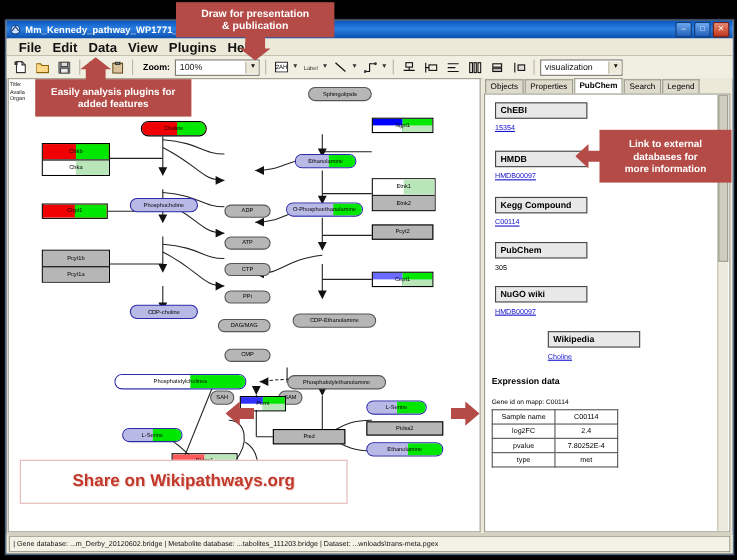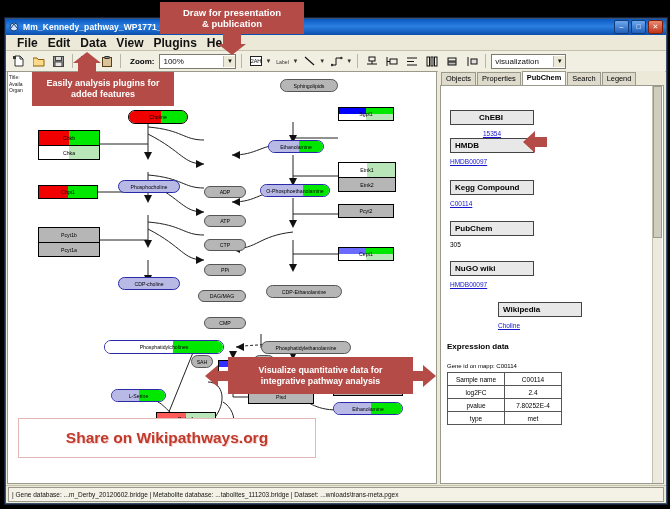--- a/index.html
+++ b/index.html
@@ -481,21 +481,21 @@
         <div class="tabs">
           <div class="tab">Objects</div>
           <div class="tab">Properties</div>
           <div class="tab active">PubChem</div>
           <div class="tab">Search</div>
           <div class="tab">Legend</div>
         </div>
 
         <div class="panelbody">
 
-          <div class="bp-section" style="top:20px;text-align:center;">
+          <div class="bp-section" style="top:4px;">
             <div class="bp-head">ChEBI</div>
             <a class="bp-link" style="margin-top:5px;" href="#">15354</a>
           </div>
 
           <div class="bp-section" style="top:90px;">
             <div class="bp-head">Kegg Compound</div>
             <a class="bp-link" style="margin-top:5px;" href="#">C00114</a>
           </div>
 
           <div class="bp-section" style="top:48px;">
@@ -564,28 +564,29 @@
   </svg>
 
   <div class="callout" style="left:32px;top:72px;width:142px;height:34px;font-size:9px;flex-direction:column;">
     <span>Easily analysis plugins for</span>
     <span>added features</span>
   </div>
   <svg class="arrowshape" style="left:73px;top:52px;width:28px;height:22px;" viewBox="0 0 28 22">
     <polygon points="14,0 28,11 23,11 23,22 5,22 5,11 0,11" fill="#b44b47"></polygon>
   </svg>
 
+  <div class="callout" style="left:545px;top:118px;width:120px;height:48px;font-size:9px;flex-direction:column;">
+    <span>Link  to external</span>
+    <span>databases  for</span>
+    <span>more information</span>
+  </div>
   <svg class="arrowshape" style="left:523px;top:131px;width:24px;height:22px;" viewBox="0 0 24 22">
     <polygon points="0,11 12,0 12,6 24,6 24,16 12,16 12,22" fill="#b44b47"></polygon>
   </svg>
 
-  <div class="callout" style="left:228px;top:357px;width:185px;height:37px;font-size:8.8px;flex-direction:column;">
-    <span>Visualize quantitative data  for</span>
-    <span>integrative pathway analysis</span>
-  </div>
   <svg class="arrowshape" style="left:205px;top:365px;width:26px;height:22px;" viewBox="0 0 26 22">
     <polygon points="0,11 13,0 13,6 26,6 26,16 13,16 13,22" fill="#b44b47"></polygon>
   </svg>
   <svg class="arrowshape" style="left:410px;top:365px;width:26px;height:22px;" viewBox="0 0 26 22">
     <polygon points="26,11 13,0 13,6 0,6 0,16 13,16 13,22" fill="#b44b47"></polygon>
   </svg>
 
   <div class="share" style="left:18px;top:418px;width:296px;height:38px;">
     <span>Share on Wikipathways.org</span>
   </div>

